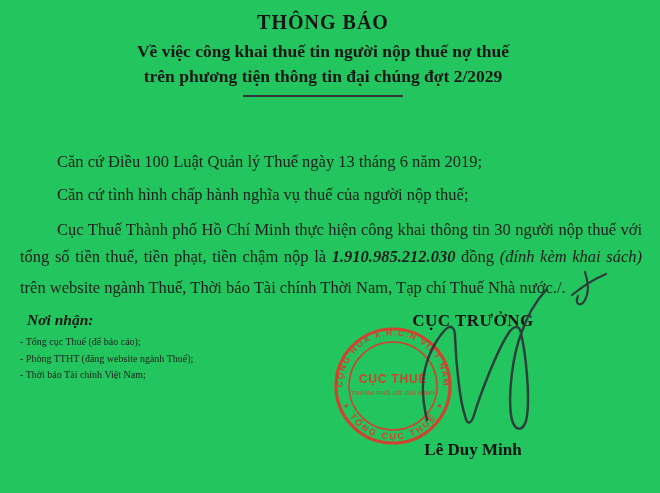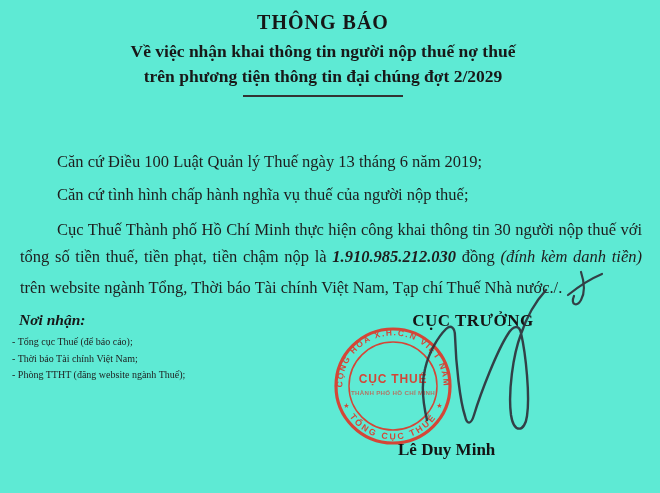--- a/index.html
+++ b/index.html
@@ -5,21 +5,21 @@
   html, body { margin: 0; padding: 0; }
   body {
     width: 660px; height: 493px;
     background: #ffffff;
     font-family: "Liberation Serif", "DejaVu Serif", serif;
     color: #1e1e1e;
   }
   .doc {
     position: relative;
     width: 660px; height: 493px;
-    background: #5eead4;
+    background: #22c55e;
     overflow: hidden;
   }
 
   
   .heading {
     position: absolute; top: 11px; left: 0;
     width: 646px; text-align: center;
   }
   .title {
     font-size: 20px; font-weight: bold;
@@ -57,21 +57,21 @@
   .p3 i { font-style: italic; }
   .paraph-svg {
     display: inline-block;
     width: 40px; height: 40px;
     vertical-align: -17px;
     margin-left: 3px;
   }
 
   
   .recipients {
-    position: absolute; left: 12px; top: 311px;
+    position: absolute; left: 20px; top: 311px;
     width: 345px;
   }
   .recipients-heading {
     font-size: 15.5px; font-weight: bold; font-style: italic;
     margin: 0 0 5px 7px;
     color: #171717;
   }
   .recipient-item {
     font-size: 10px;
     line-height: 16.6px;
@@ -80,21 +80,21 @@
 
   
   .signer-title {
     position: absolute; left: 392px; top: 311px;
     width: 162px; text-align: center;
     font-size: 17px; font-weight: bold;
     letter-spacing: 0.5px; color: #141414;
   }
   .signer-name {
     position: absolute; left: 398px; top: 440px;
-    width: 150px; 
+    width: 150px; text-align: center;
     font-size: 17px; font-weight: bold; color: #141414;
   }
   .stamp-svg {
     position: absolute; left: 325px; top: 318px;
     width: 136px; height: 136px;
     opacity: 0.93;
   }
   .stamp-svg text {
     font-family: "Liberation Sans", "DejaVu Sans", sans-serif;
     font-weight: bold;
@@ -105,42 +105,42 @@
   }
 </style>
 </head>
 <body>
 
 <div class="doc">
 
   <div class="heading">
     <div class="title">THÔNG BÁO</div>
     <div class="subtitle">
-      <span>Về việc nhận khai thông tin người nộp thuế nợ thuế</span><br>
+      <span>Về việc công khai thuế tin người nộp thuế nợ thuế</span><br>
       <span>trên phương tiện thông tin đại chúng đợt 2/2029</span>
     </div>
     <div class="rule"></div>
   </div>
 
   <div class="body-text">
     <p>Căn cứ Điều 100 Luật Quản lý Thuế ngày 13 tháng 6 năm 2019;</p>
     <p>Căn cứ tình hình chấp hành nghĩa vụ thuế của người nộp thuế;</p>
-    <p class="p3"><span>Cục Thuế Thành phố Hồ Chí Minh thực hiện công khai thông tin 30 người nộp thuế với tổng số tiền thuế, tiền phạt, tiền chậm nộp là </span><b>1.910.985.212.030</b><span> đồng </span><i>(đính kèm danh tiền)</i><span> trên website ngành Tổng, Thời báo Tài chính Việt Nam, Tạp chí Thuế Nhà nước./.</span><svg class="paraph-svg" viewBox="0 0 40 40">
+    <p class="p3"><span>Cục Thuế Thành phố Hồ Chí Minh thực hiện công khai thông tin 30 người nộp thuế với tổng số tiền thuế, tiền phạt, tiền chậm nộp là </span><b>1.910.985.212.030</b><span> đồng </span><i>(đính kèm khai sách)</i><span> trên website ngành Thuế, Thời báo Tài chính Thời Nam, Tạp chí Thuế Nhà nước./.</span><svg class="paraph-svg" viewBox="0 0 40 40">
         <g fill="none" stroke="#2e2e37" stroke-width="2.2" stroke-linecap="round" opacity="0.9">
           <path d="M 3,25 C 13,17 25,9 37,4"></path>
           <path d="M 16,2 C 19,11 21,21 16,30 C 12,37 5,35 9,26"></path>
         </g>
       </svg></p>
   </div>
 
   <div class="recipients">
     <div class="recipients-heading">Nơi nhận:</div>
     <div class="recipient-item">- Tổng cục Thuế (để báo cáo);</div>
+    <div class="recipient-item">- Phòng TTHT (đăng website ngành Thuế);</div>
     <div class="recipient-item">- Thời báo Tài chính Việt Nam;</div>
-    <div class="recipient-item">- Phòng TTHT (đăng website ngành Thuế);</div>
   </div>
 
   <div class="signer-title">CỤC TRƯỞNG</div>
 
   <svg class="stamp-svg" viewBox="0 0 136 136">
     <defs>
       <path id="arcTop" d="M 18.3,76.8 A 50.5 50.5 0 1 1 117.7,76.8"></path>
       <path id="arcBottom" d="M 24.2,98.7 A 53.5 53.5 0 0 0 111.8,98.7"></path>
     </defs>
     <g stroke="#dd3a2c" fill="none">

